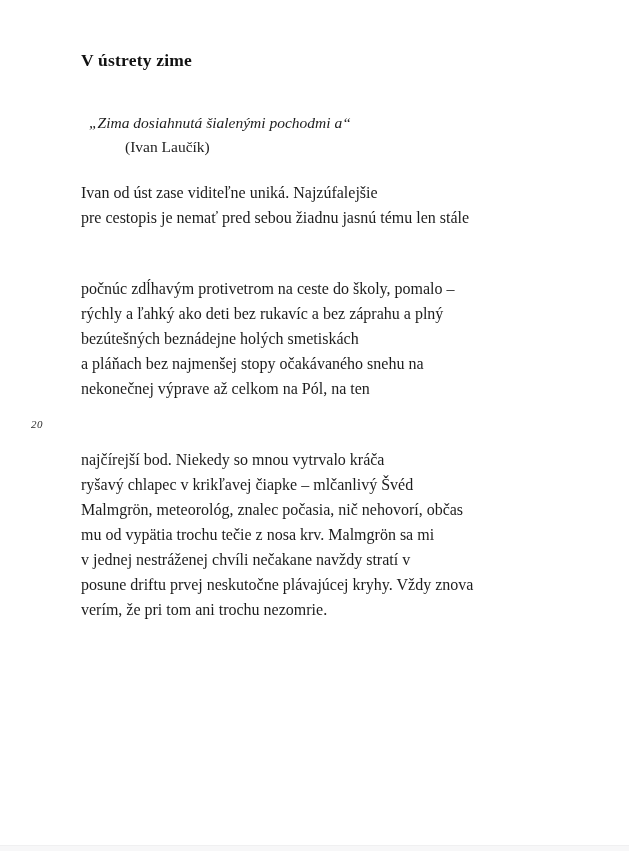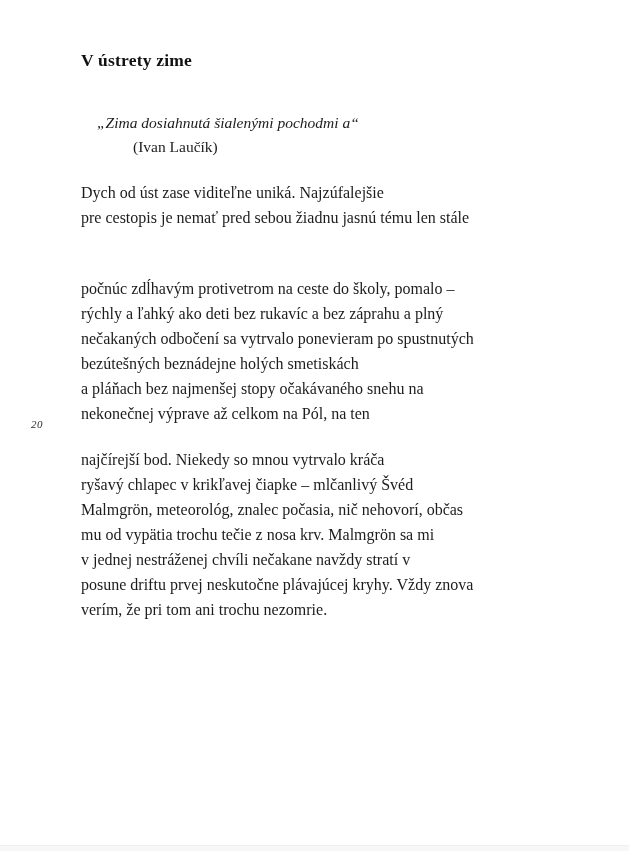--- a/index.html
+++ b/index.html
@@ -28,21 +28,21 @@
     left: 0;
     top: 50px;
     font-size: 17.5px;
     font-weight: bold;
     letter-spacing: 0.2px;
     color: #111111;
     white-space: nowrap;
   }
   .epigraph-block {
     position: absolute;
-    left: 16px;
+    left: 8px;
     top: 111px;
     line-height: 24px;
     font-size: 15.5px;
   }
   .epigraph-quote {
     font-style: italic;
     white-space: nowrap;
   }
   .epigraph-attribution {
     font-style: normal;
@@ -89,28 +89,27 @@
   <div class="content">
 
     <h1 class="poem-title">V ústrety zime</h1>
 
     <div class="epigraph-block">
       <div class="epigraph-quote">„Zima dosiahnutá šialenými pochodmi a“</div>
       <div class="epigraph-attribution">(Ivan Laučík)</div>
     </div>
 
     <div class="stanza stanza-1">
-      <div class="poem-line">Dych od úst zase viditeľne uniká. Najzúfalejšie</div>
+      <div class="poem-line">Ivan od úst zase viditeľne uniká. Najzúfalejšie</div>
       <div class="poem-line">pre cestopis je nemať pred sebou žiadnu jasnú tému len stále</div>
     </div>
 
     <div class="stanza stanza-2">
       <div class="poem-line">počnúc zdĺhavým protivetrom na ceste do školy, pomalo –</div>
       <div class="poem-line">rýchly a ľahký ako deti bez rukavíc a bez záprahu a plný</div>
-      <div class="poem-line">nečakaných odbočení sa vytrvalo ponevieram po spustnutých</div>
       <div class="poem-line">bezútešných beznádejne holých smetiskách</div>
       <div class="poem-line">a pláňach bez najmenšej stopy očakávaného snehu na</div>
       <div class="poem-line">nekonečnej výprave až celkom na Pól, na ten</div>
     </div>
 
     <div class="stanza stanza-3">
       <div class="poem-line">najčírejší bod. Niekedy so mnou vytrvalo kráča</div>
       <div class="poem-line">ryšavý chlapec v krikľavej čiapke – mlčanlivý Švéd</div>
       <div class="poem-line">Malmgrön, meteorológ, znalec počasia, nič nehovorí, občas</div>
       <div class="poem-line">mu od vypätia trochu tečie z nosa krv. Malmgrön sa mi</div>

